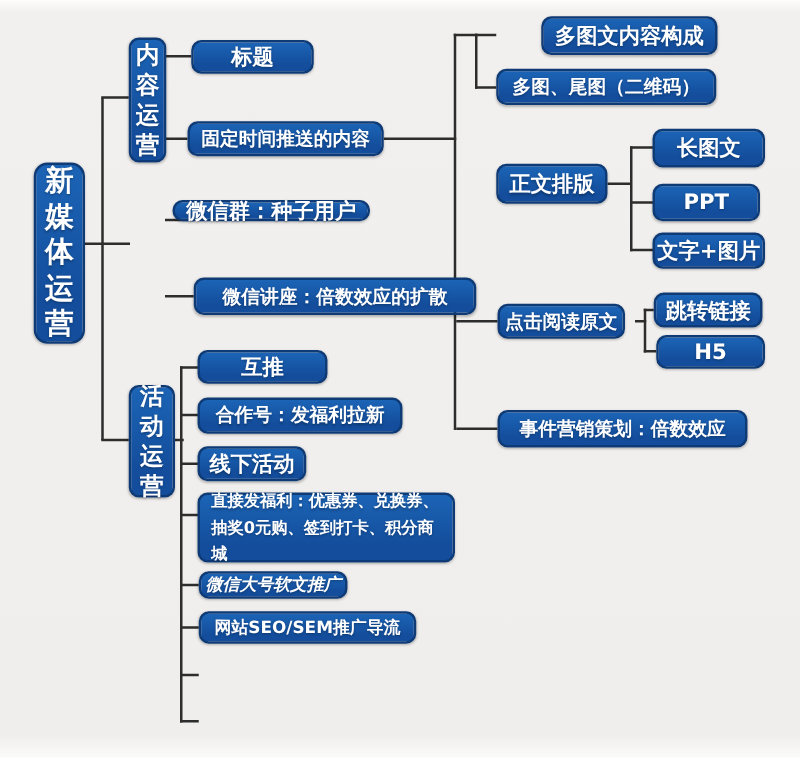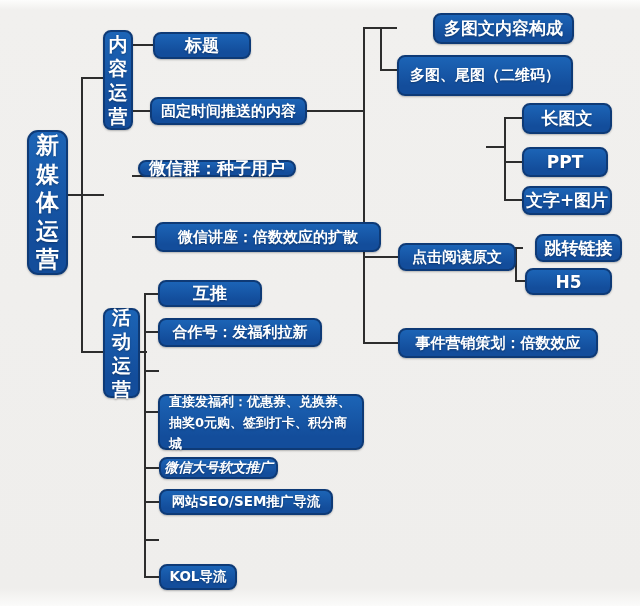--- a/index.html
+++ b/index.html
@@ -106,33 +106,34 @@
   <div class="ln h" style="left:515px;top:280px;width:10px;"></div>
   <div class="ln h" style="left:365px;top:342px;width:33px;"></div>
 
   <div class="node root" style="left:27px;top:130px;width:41px;height:145px;">新媒体运营</div>
 
   <div class="node vlabel" style="left:103px;top:30px;width:30px;height:100px;">内容运营</div>
   <div class="node big" style="left:153px;top:32px;width:98px;height:27px;">标题</div>
   <div class="node" style="left:150px;top:97px;width:157px;height:28px;">固定时间推送的内容</div>
 
   <div class="node big" style="left:397px;top:13px;width:141px;height:31px;margin-left:36px;">多图文内容构成</div>
-  <div class="node" style="left:397px;top:55px;width:176px;height:41px;">多图、尾图（二维码）</div>
+  <div class="node" style="left:397px;top:55px;width:176px;height:29px;">多图、尾图（二维码）</div>
+  <div class="node big" style="left:397px;top:131px;width:89px;height:32px;">正文排版</div>
   <div class="node big" style="left:522px;top:103px;width:90px;height:31px;">长图文</div>
   <div class="node big" style="left:522px;top:147px;width:86px;height:30px;">PPT</div>
   <div class="node big" style="left:522px;top:186px;width:90px;height:29px;">文字+图片</div>
-  <div class="node" style="left:398px;top:243px;width:118px;height:28px;">点击阅读原文</div>
-  <div class="node big" style="left:523px;top:234px;width:87px;height:28px;margin-left:12px;">跳转链接</div>
+  <div class="node" style="left:398px;top:243px;width:102px;height:28px;">点击阅读原文</div>
+  <div class="node big" style="left:523px;top:234px;width:87px;height:28px;">跳转链接</div>
   <div class="node big" style="left:525px;top:268px;width:87px;height:27px;">H5</div>
   <div class="node" style="left:398px;top:328px;width:200px;height:30px;">事件营销策划：倍数效应</div>
 
   <div class="node big" style="left:138px;top:160px;width:158px;height:17px;">微信群：种子用户</div>
   <div class="node" style="left:155px;top:222px;width:226px;height:30px;">微信讲座：倍数效应的扩散</div>
 
   <div class="node vlabel" style="left:103px;top:308px;width:37px;height:90px;">活动运营</div>
   <div class="node big" style="left:158px;top:280px;width:104px;height:27px;">互推</div>
   <div class="node" style="left:158px;top:318px;width:164px;height:29px;">合作号：发福利拉新</div>
+  <div class="node big" style="left:158px;top:357px;width:87px;height:28px;">线下活动</div>
   <div class="node wrap" style="left:158px;top:394px;width:206px;height:56px;">直接发福利：优惠券、兑换券、抽奖0元购、签到打卡、积分商城</div>
   <div class="node sm" style="left:159px;top:457px;width:119px;height:22px;font-style:italic;">微信大号软文推广</div>
   <div class="node sm" style="left:159px;top:489px;width:174px;height:26px;">网站SEO/SEM推广导流</div>
-  <div class="node sm" style="left:159px;top:564px;width:78px;height:26px;">KOL导流</div>
 
 </div>
 
 </body></html>

